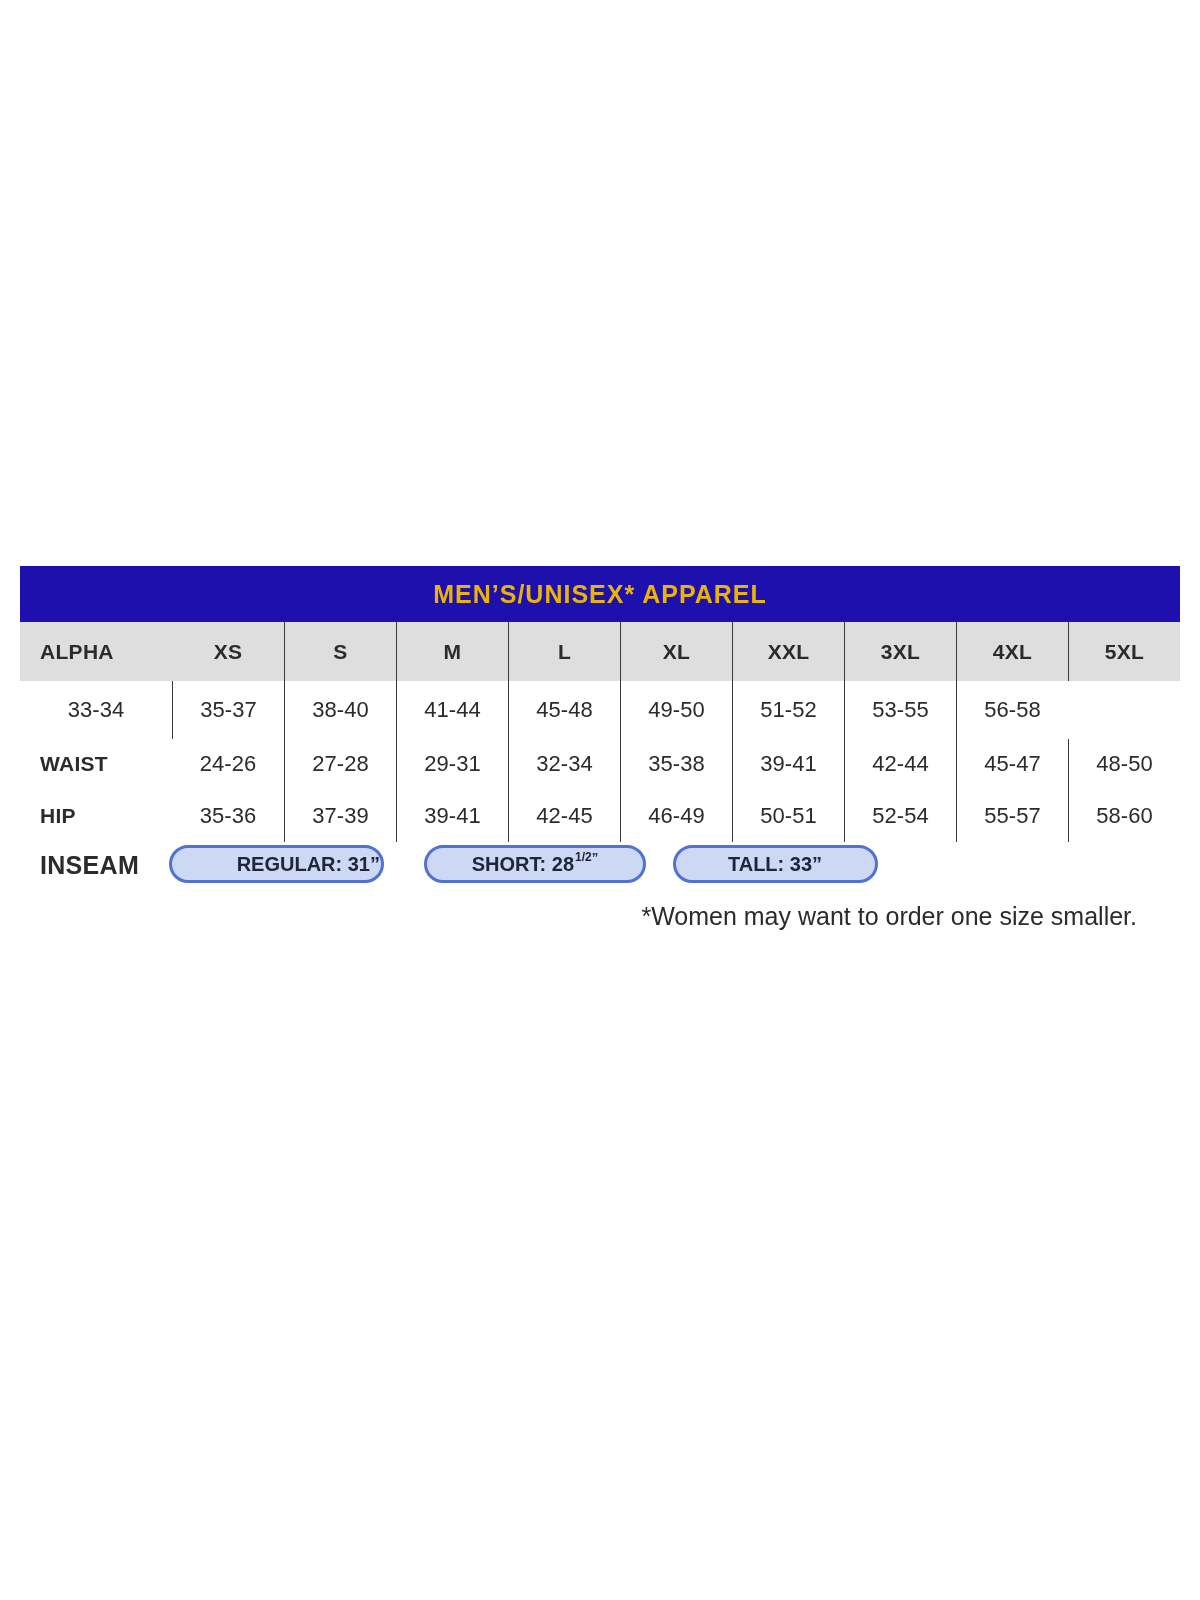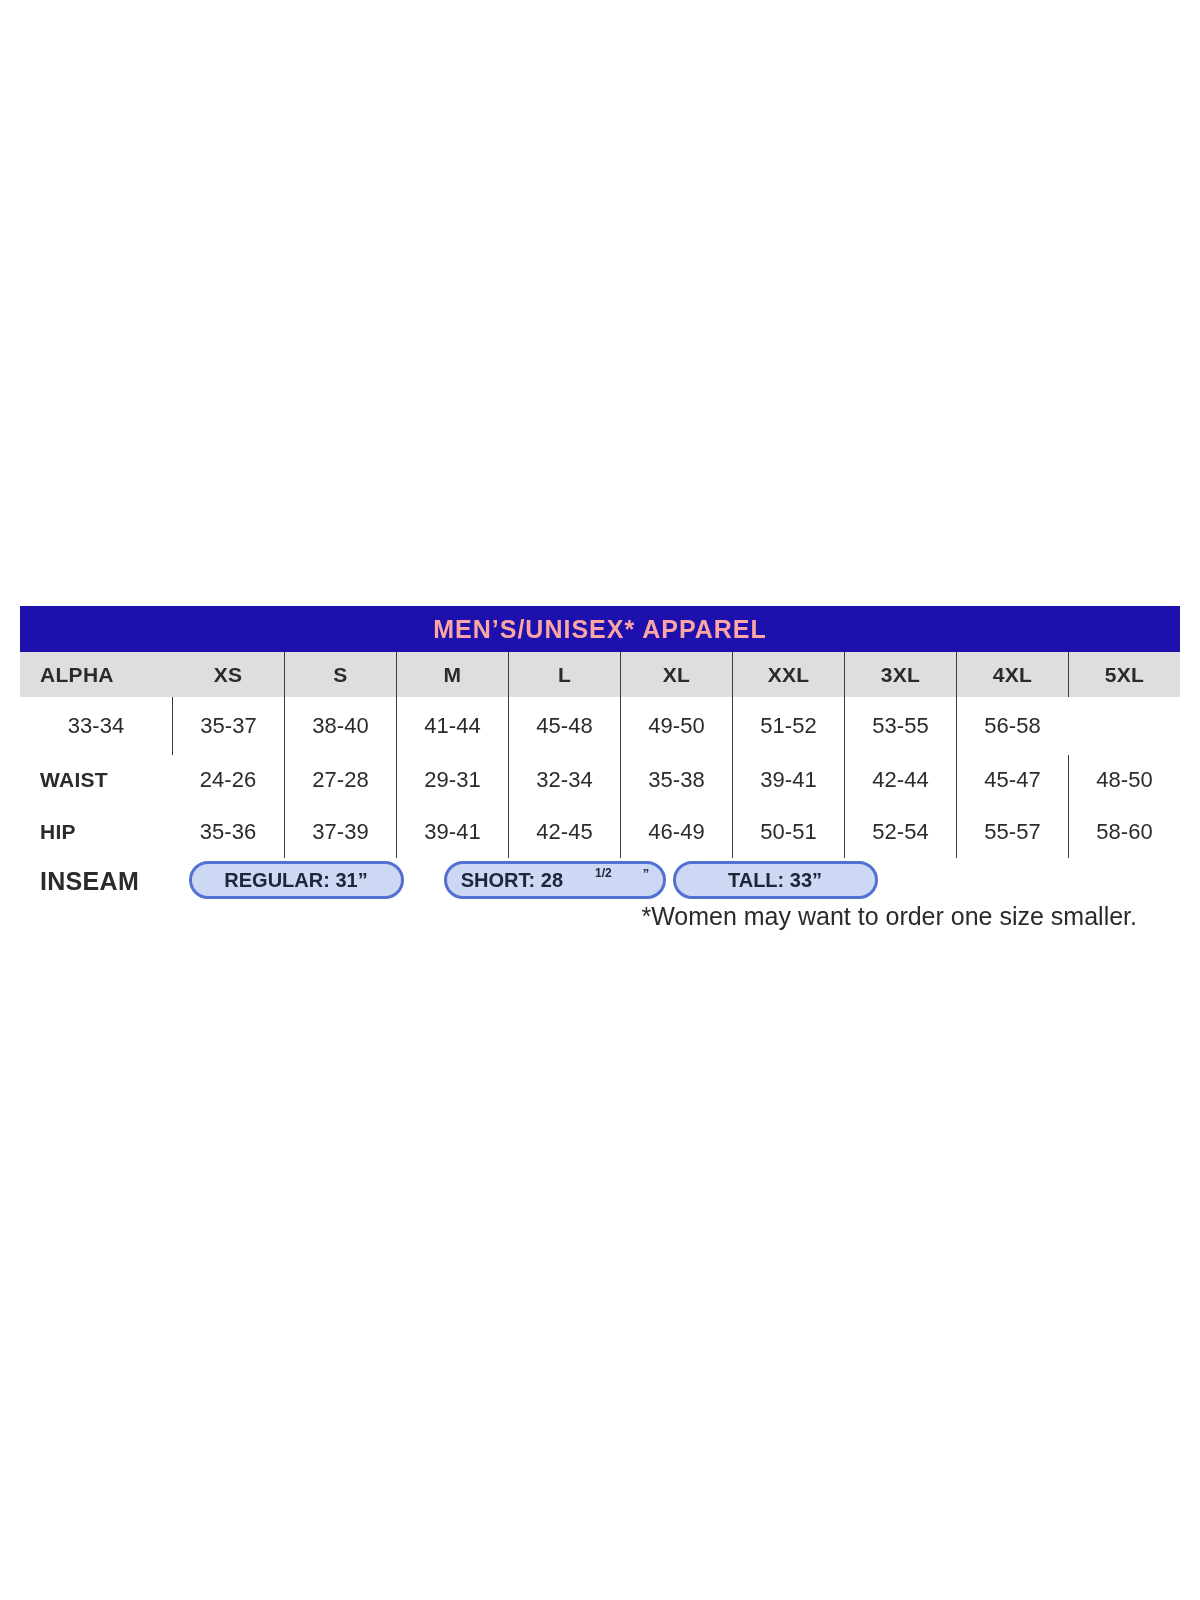--- a/index.html
+++ b/index.html
@@ -12,36 +12,35 @@
     color: #2b2b2b;
   }
 
   .size-chart {
     position: absolute;
     left: 20px; top: 566px;
     width: 1160px;
   }
 
   .title-bar {
-    height: 46px;
+    height: 56px;
     background: #1e10ac;
-    color: #fca5a5;
+    color: #eab308;
     display: flex; align-items: center; justify-content: center;
     font-weight: bold;
     font-size: 25px;
     letter-spacing: 1px;
-    margin-top: 40px;
   }
 
   .grid-row {
     display: grid;
     grid-template-columns: 152px repeat(9, 1fr);
   }
 
-  .header-row { background: #dedede; height: 45px; }
+  .header-row { background: #dedede; height: 59px; }
   .row-chest  { height: 58px; }
   .row-waist  { height: 50px; }
   .row-hip    { height: 53px; }
 
   .cell {
     height: 100%;
     display: flex; align-items: center; justify-content: center;
     text-align: center;
     font-size: 22px;
     color: #2b2b2b;
@@ -79,22 +78,22 @@
     height: 38px;
     background: #ccd8f4;
     border: 3px solid #5171d3;
     border-radius: 999px;
     display: flex; align-items: center; justify-content: center;
     font-weight: bold;
     font-size: 20px;
     color: #20263a;
     white-space: nowrap;
   }
-  .pill-regular { left: 169px; width: 215px; }
-  .pill-short   { left: 424px; width: 222px; gap: 31px; }
+  .pill-regular { left: 149px; width: 215px; justify-content: flex-end; }
+  .pill-short   { left: 404px; width: 222px; }
   .pill-tall    { left: 653px; width: 205px; }
   .pill-sup {
     font-size: 12px;
     font-weight: bold;
     position: relative;
     top: -7px;
     margin-left: 1px;
   }
   .pill-suffix {
     font-size: 13px;

